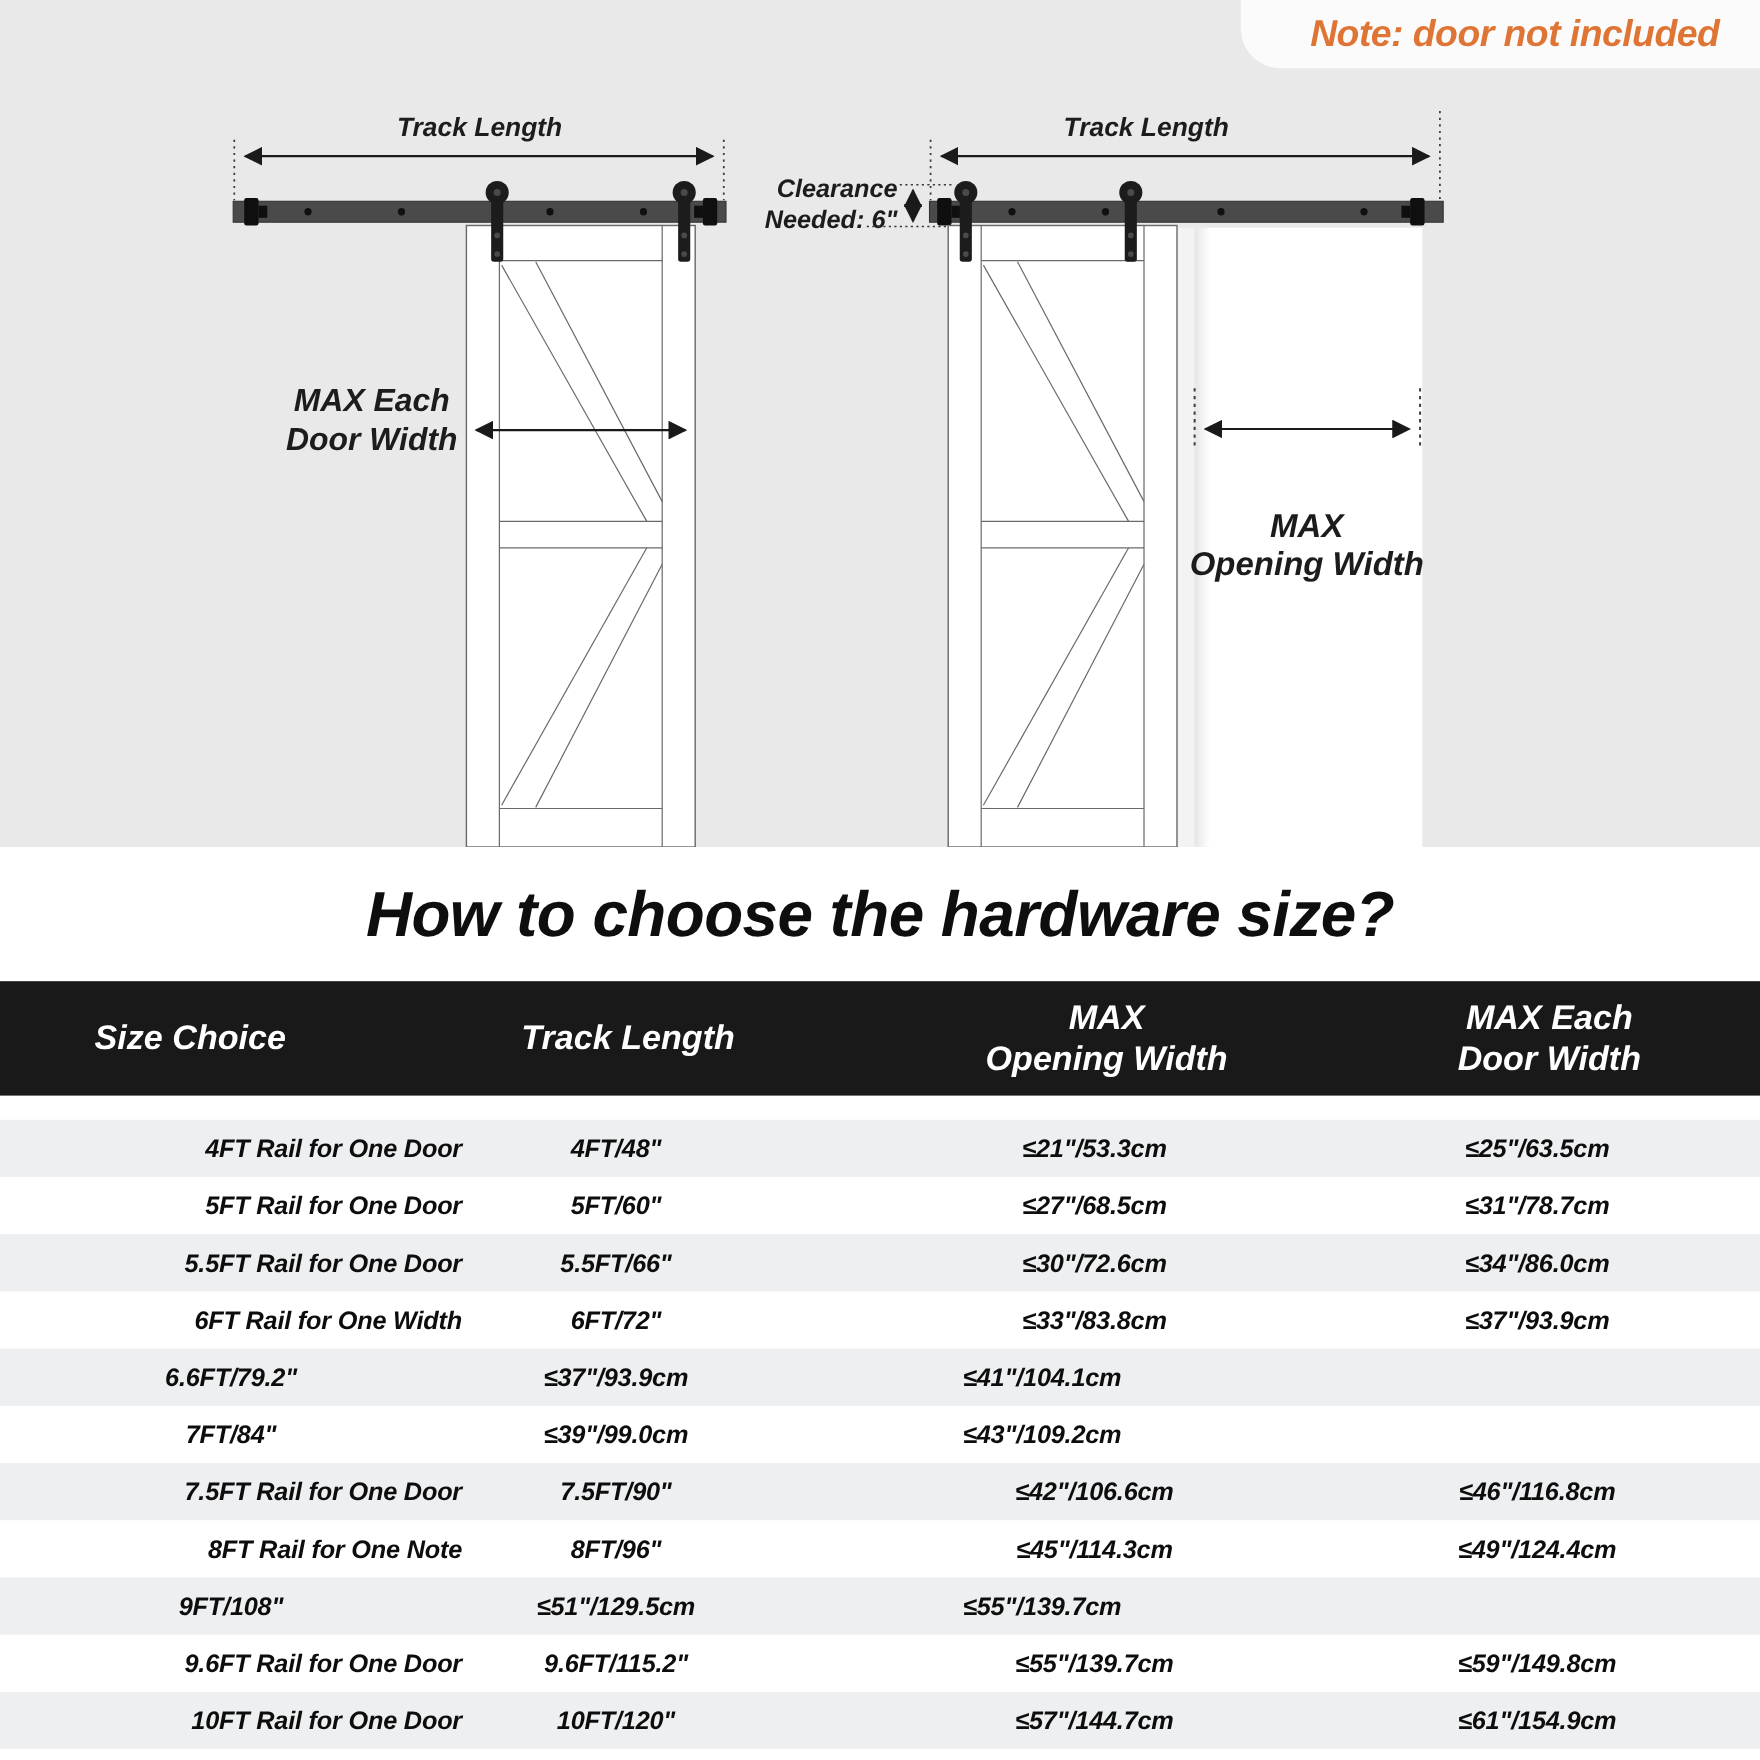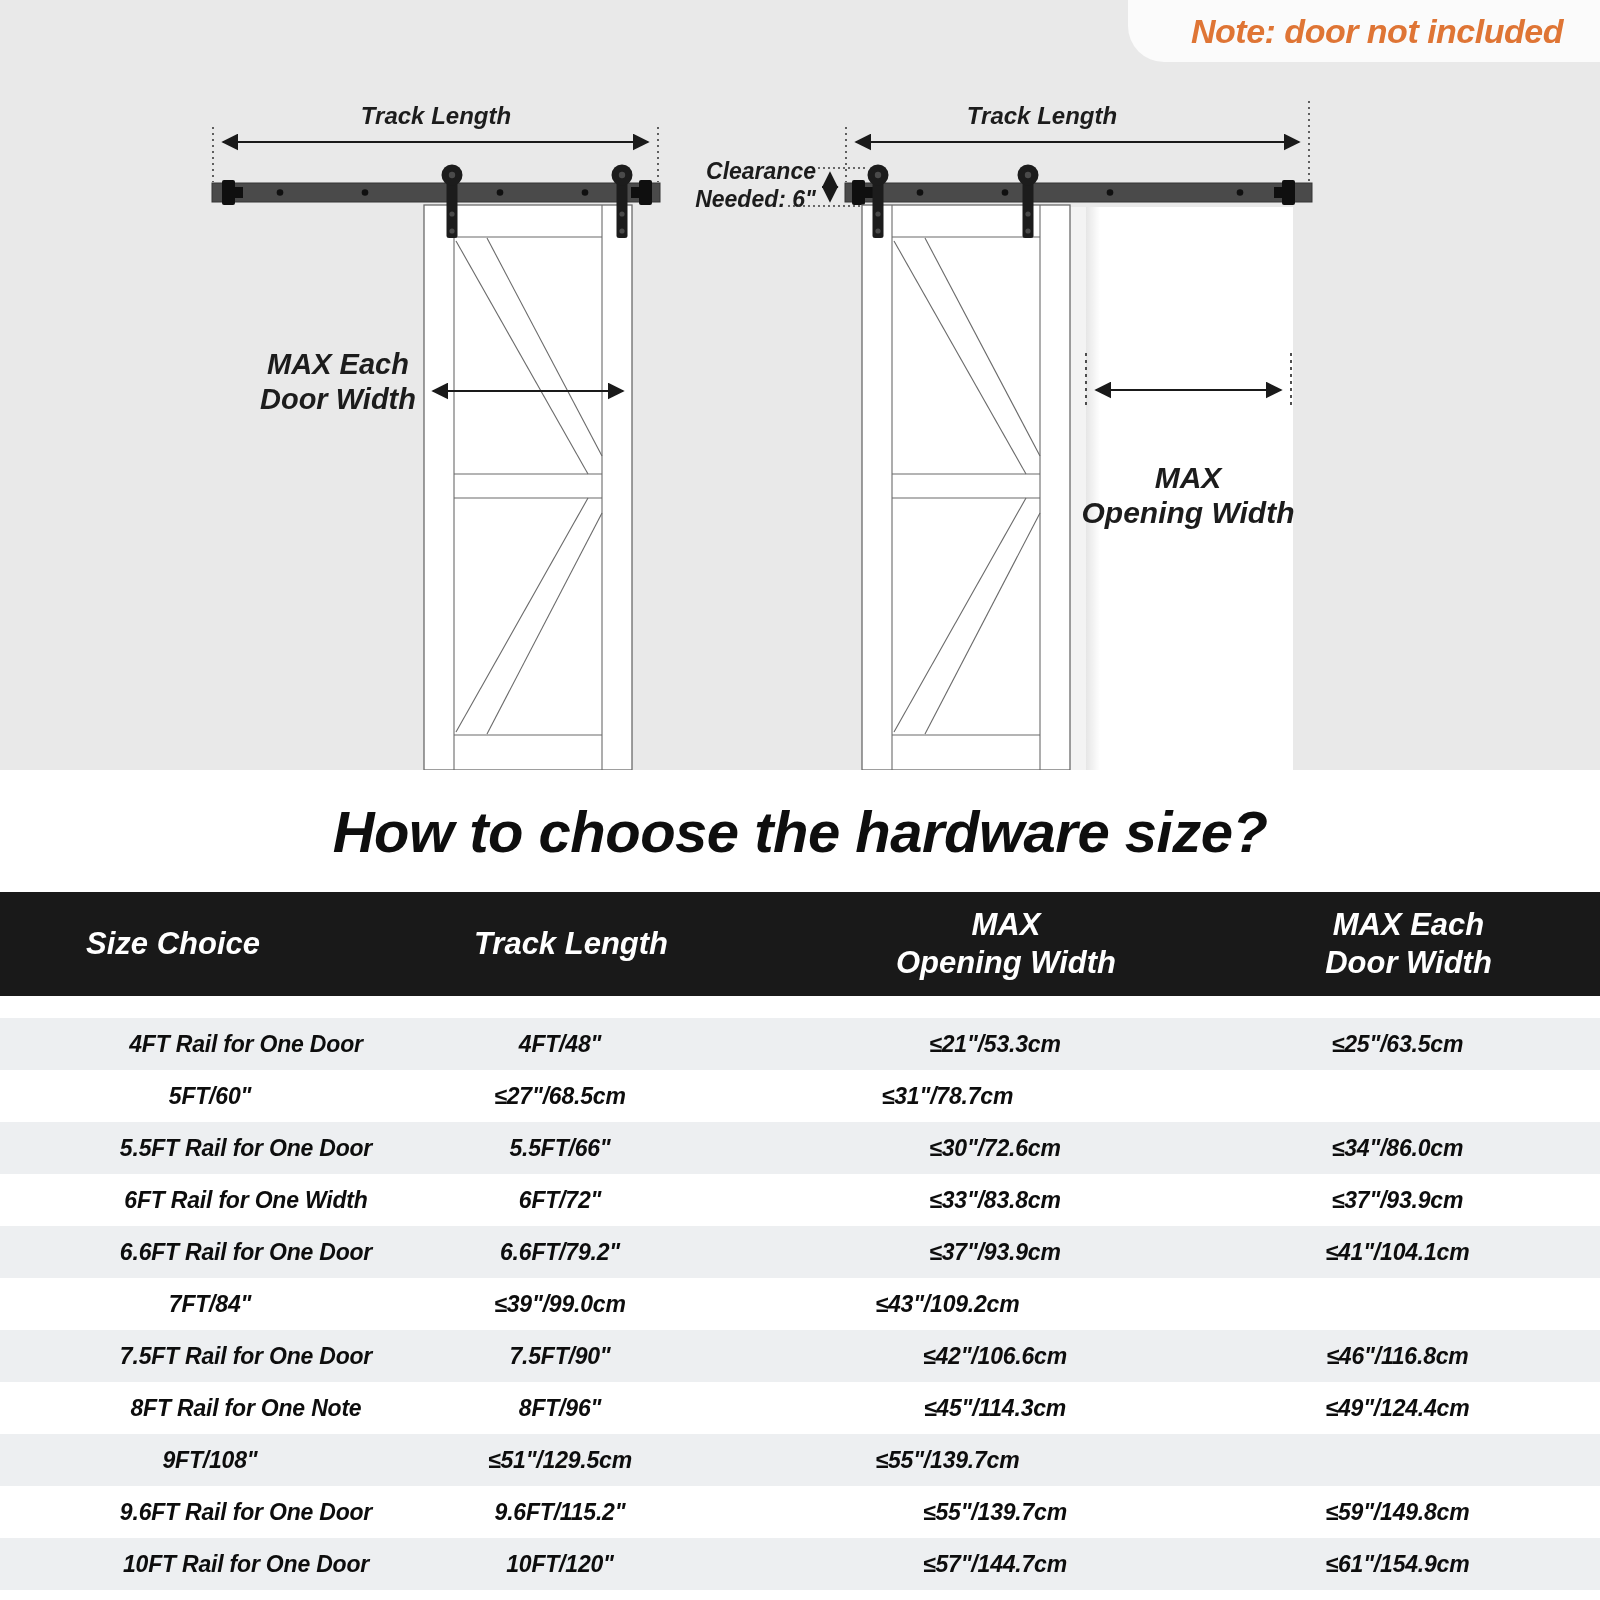--- a/index.html
+++ b/index.html
@@ -31,21 +31,21 @@
   .th{font-size:31px;line-height:38px;text-align:center;}
   .th.c0{text-align:left;padding-left:75px;}
   .th.c3{padding-right:95px;}
   .th .l{display:block;}
   .tbody{position:absolute;left:0;top:1018px;width:1600px;}
   .trow{
     display:grid;grid-template-columns:420px 280px 590px 310px;height:52px;align-items:center;
   }
   .trow.odd{background:#edeff1;}
   .td{font-size:23px;color:#0d0d0d;text-align:center;letter-spacing:-0.2px;}
-  .td.c0{text-align:center;padding-left:72px;}
+  .td.c0{text-align:right;padding-left:72px;}
   .td.c3{padding-right:95px;}
   
   .dlabel{font-family:"Liberation Sans","DejaVu Sans",sans-serif;font-style:italic;font-weight:700;fill:#1c1c1c;}
 </style>
 </head>
 <body>
 
 <div class="canvas">
 
   <div class="top">
@@ -184,38 +184,38 @@
   </div>
 
   <div class="tbody">
       <div class="trow odd">
         <div class="td c0">4FT Rail for One Door</div>
         <div class="td c1">4FT/48"</div>
         <div class="td c2">≤21"/53.3cm</div>
         <div class="td c3">≤25"/63.5cm</div>
       </div>
       <div class="trow">
+        <div class="td c0">5FT Rail for One Door</div>
         <div class="td c1">5FT/60"</div>
         <div class="td c2">≤27"/68.5cm</div>
         <div class="td c3">≤31"/78.7cm</div>
       </div>
       <div class="trow odd">
         <div class="td c0">5.5FT Rail for One Door</div>
         <div class="td c1">5.5FT/66"</div>
         <div class="td c2">≤30"/72.6cm</div>
         <div class="td c3">≤34"/86.0cm</div>
       </div>
       <div class="trow">
         <div class="td c0">6FT Rail for One Width</div>
         <div class="td c1">6FT/72"</div>
         <div class="td c2">≤33"/83.8cm</div>
         <div class="td c3">≤37"/93.9cm</div>
       </div>
       <div class="trow odd">
-        <div class="td c0">6.6FT Rail for One Door</div>
         <div class="td c1">6.6FT/79.2"</div>
         <div class="td c2">≤37"/93.9cm</div>
         <div class="td c3">≤41"/104.1cm</div>
       </div>
       <div class="trow">
         <div class="td c1">7FT/84"</div>
         <div class="td c2">≤39"/99.0cm</div>
         <div class="td c3">≤43"/109.2cm</div>
       </div>
       <div class="trow odd">

